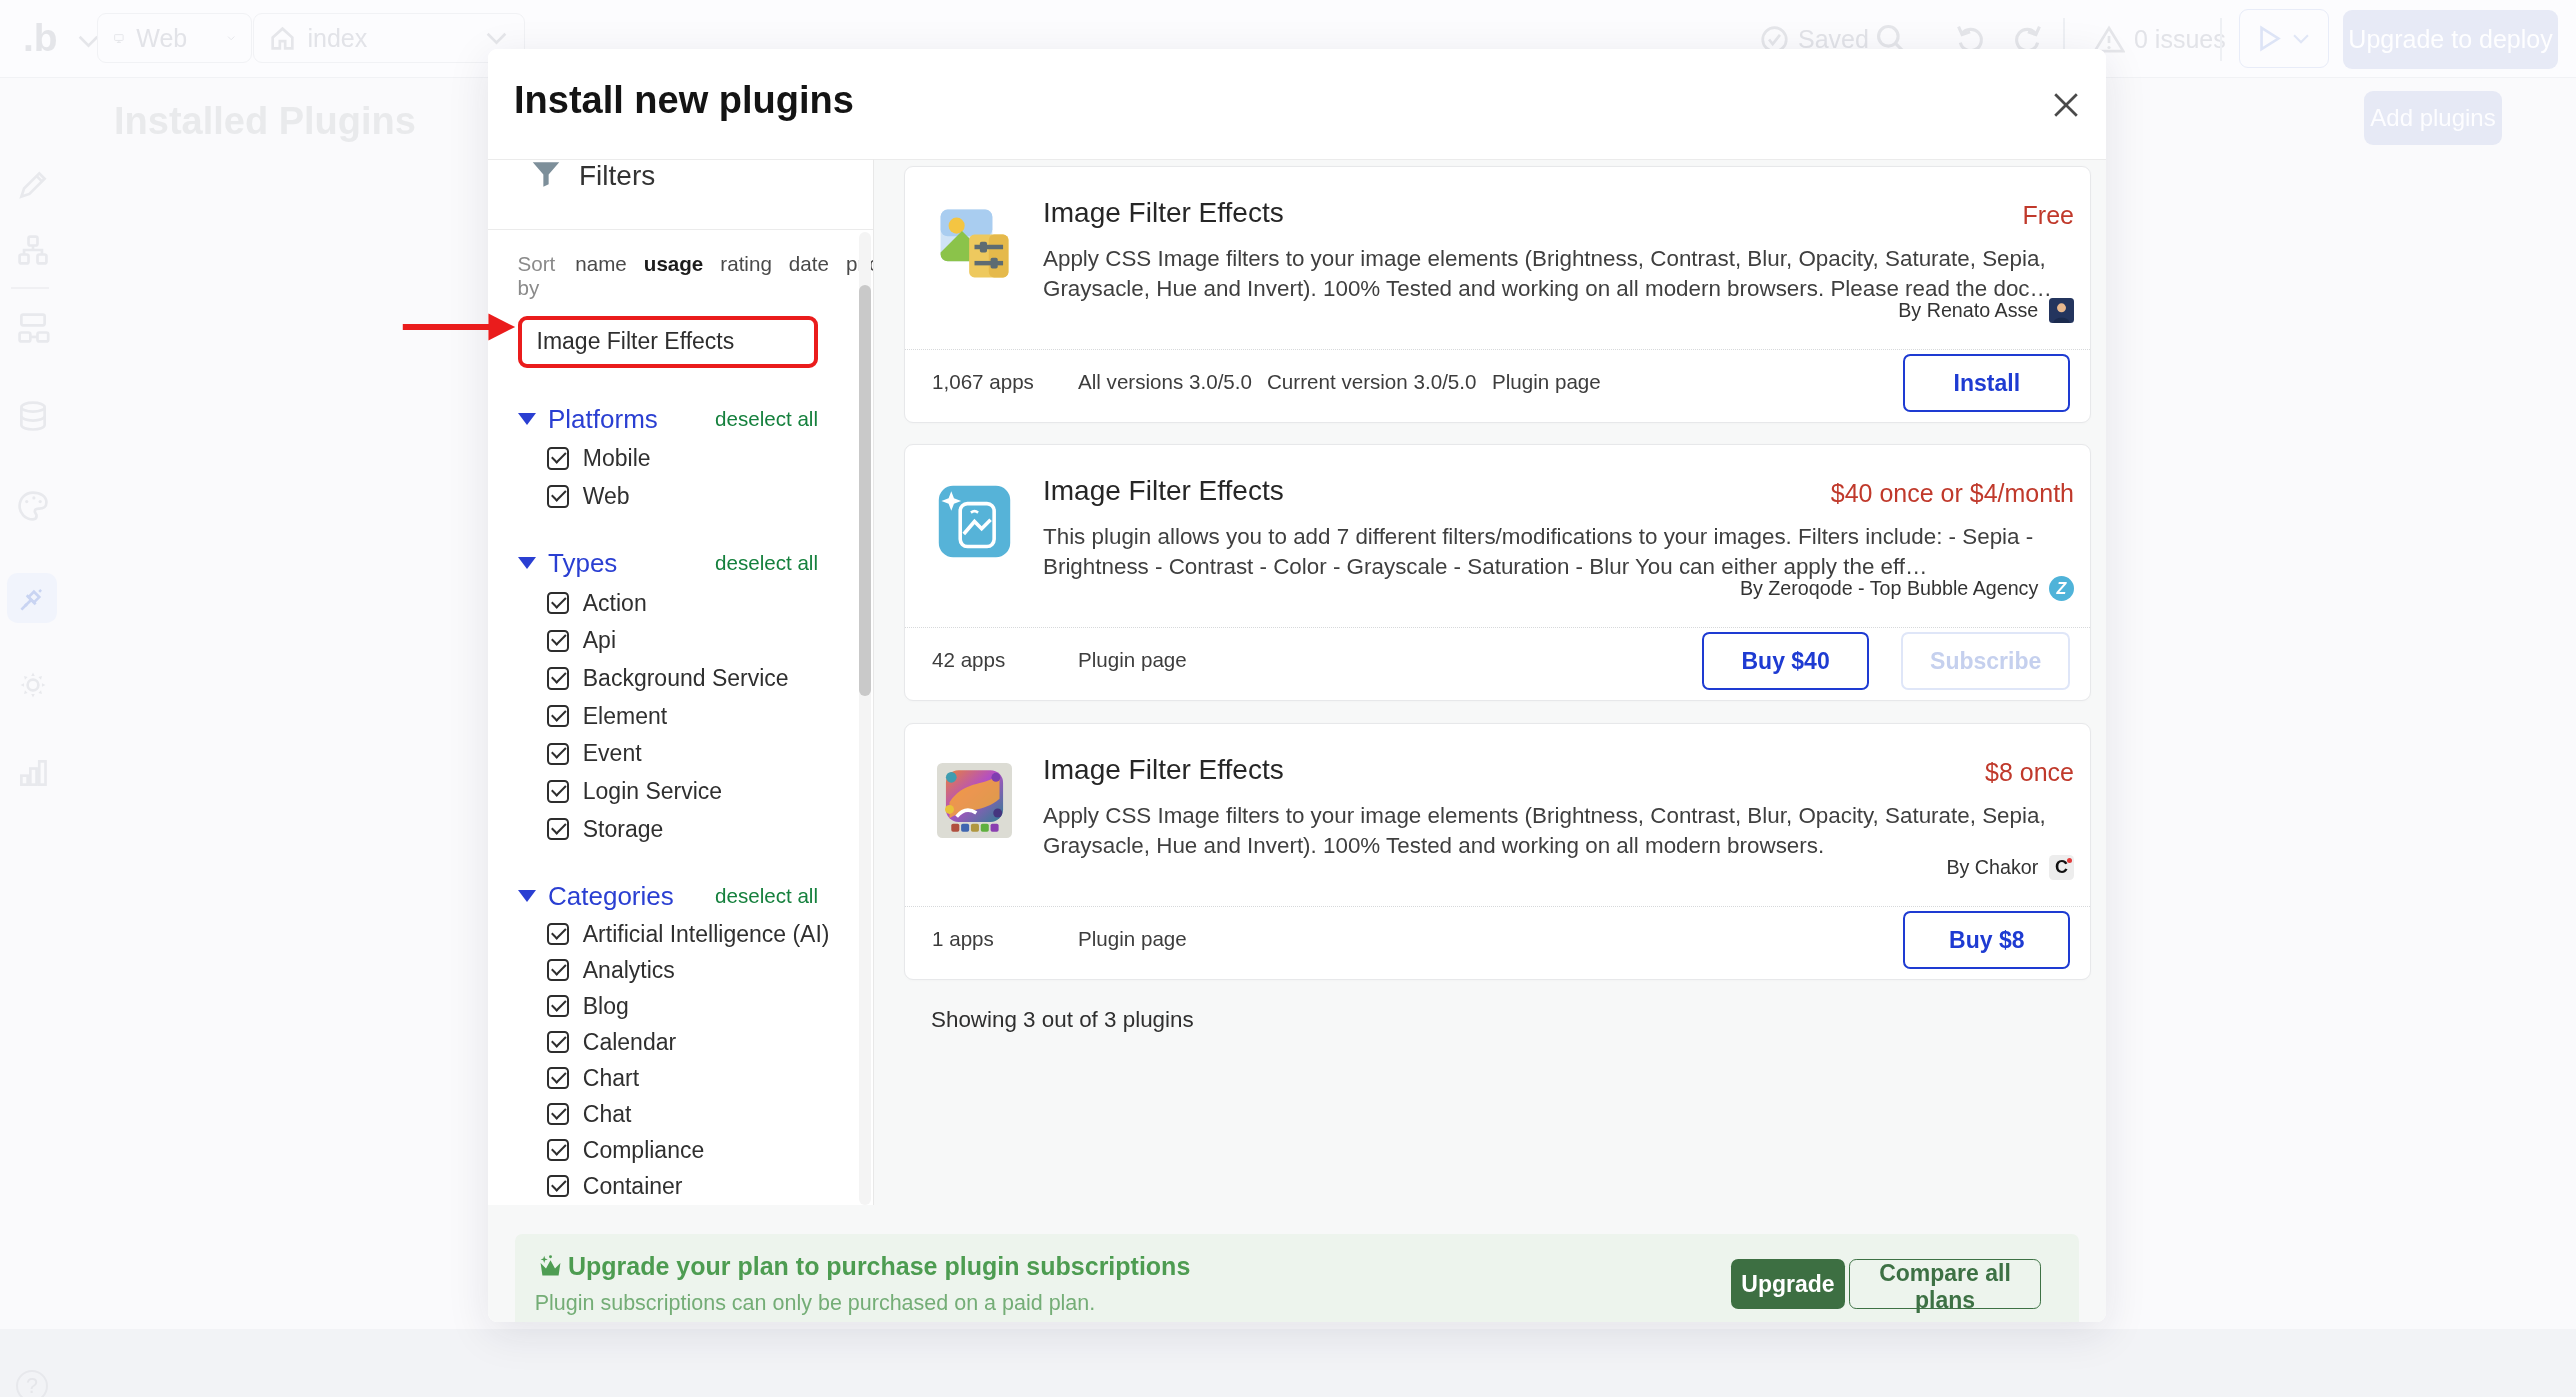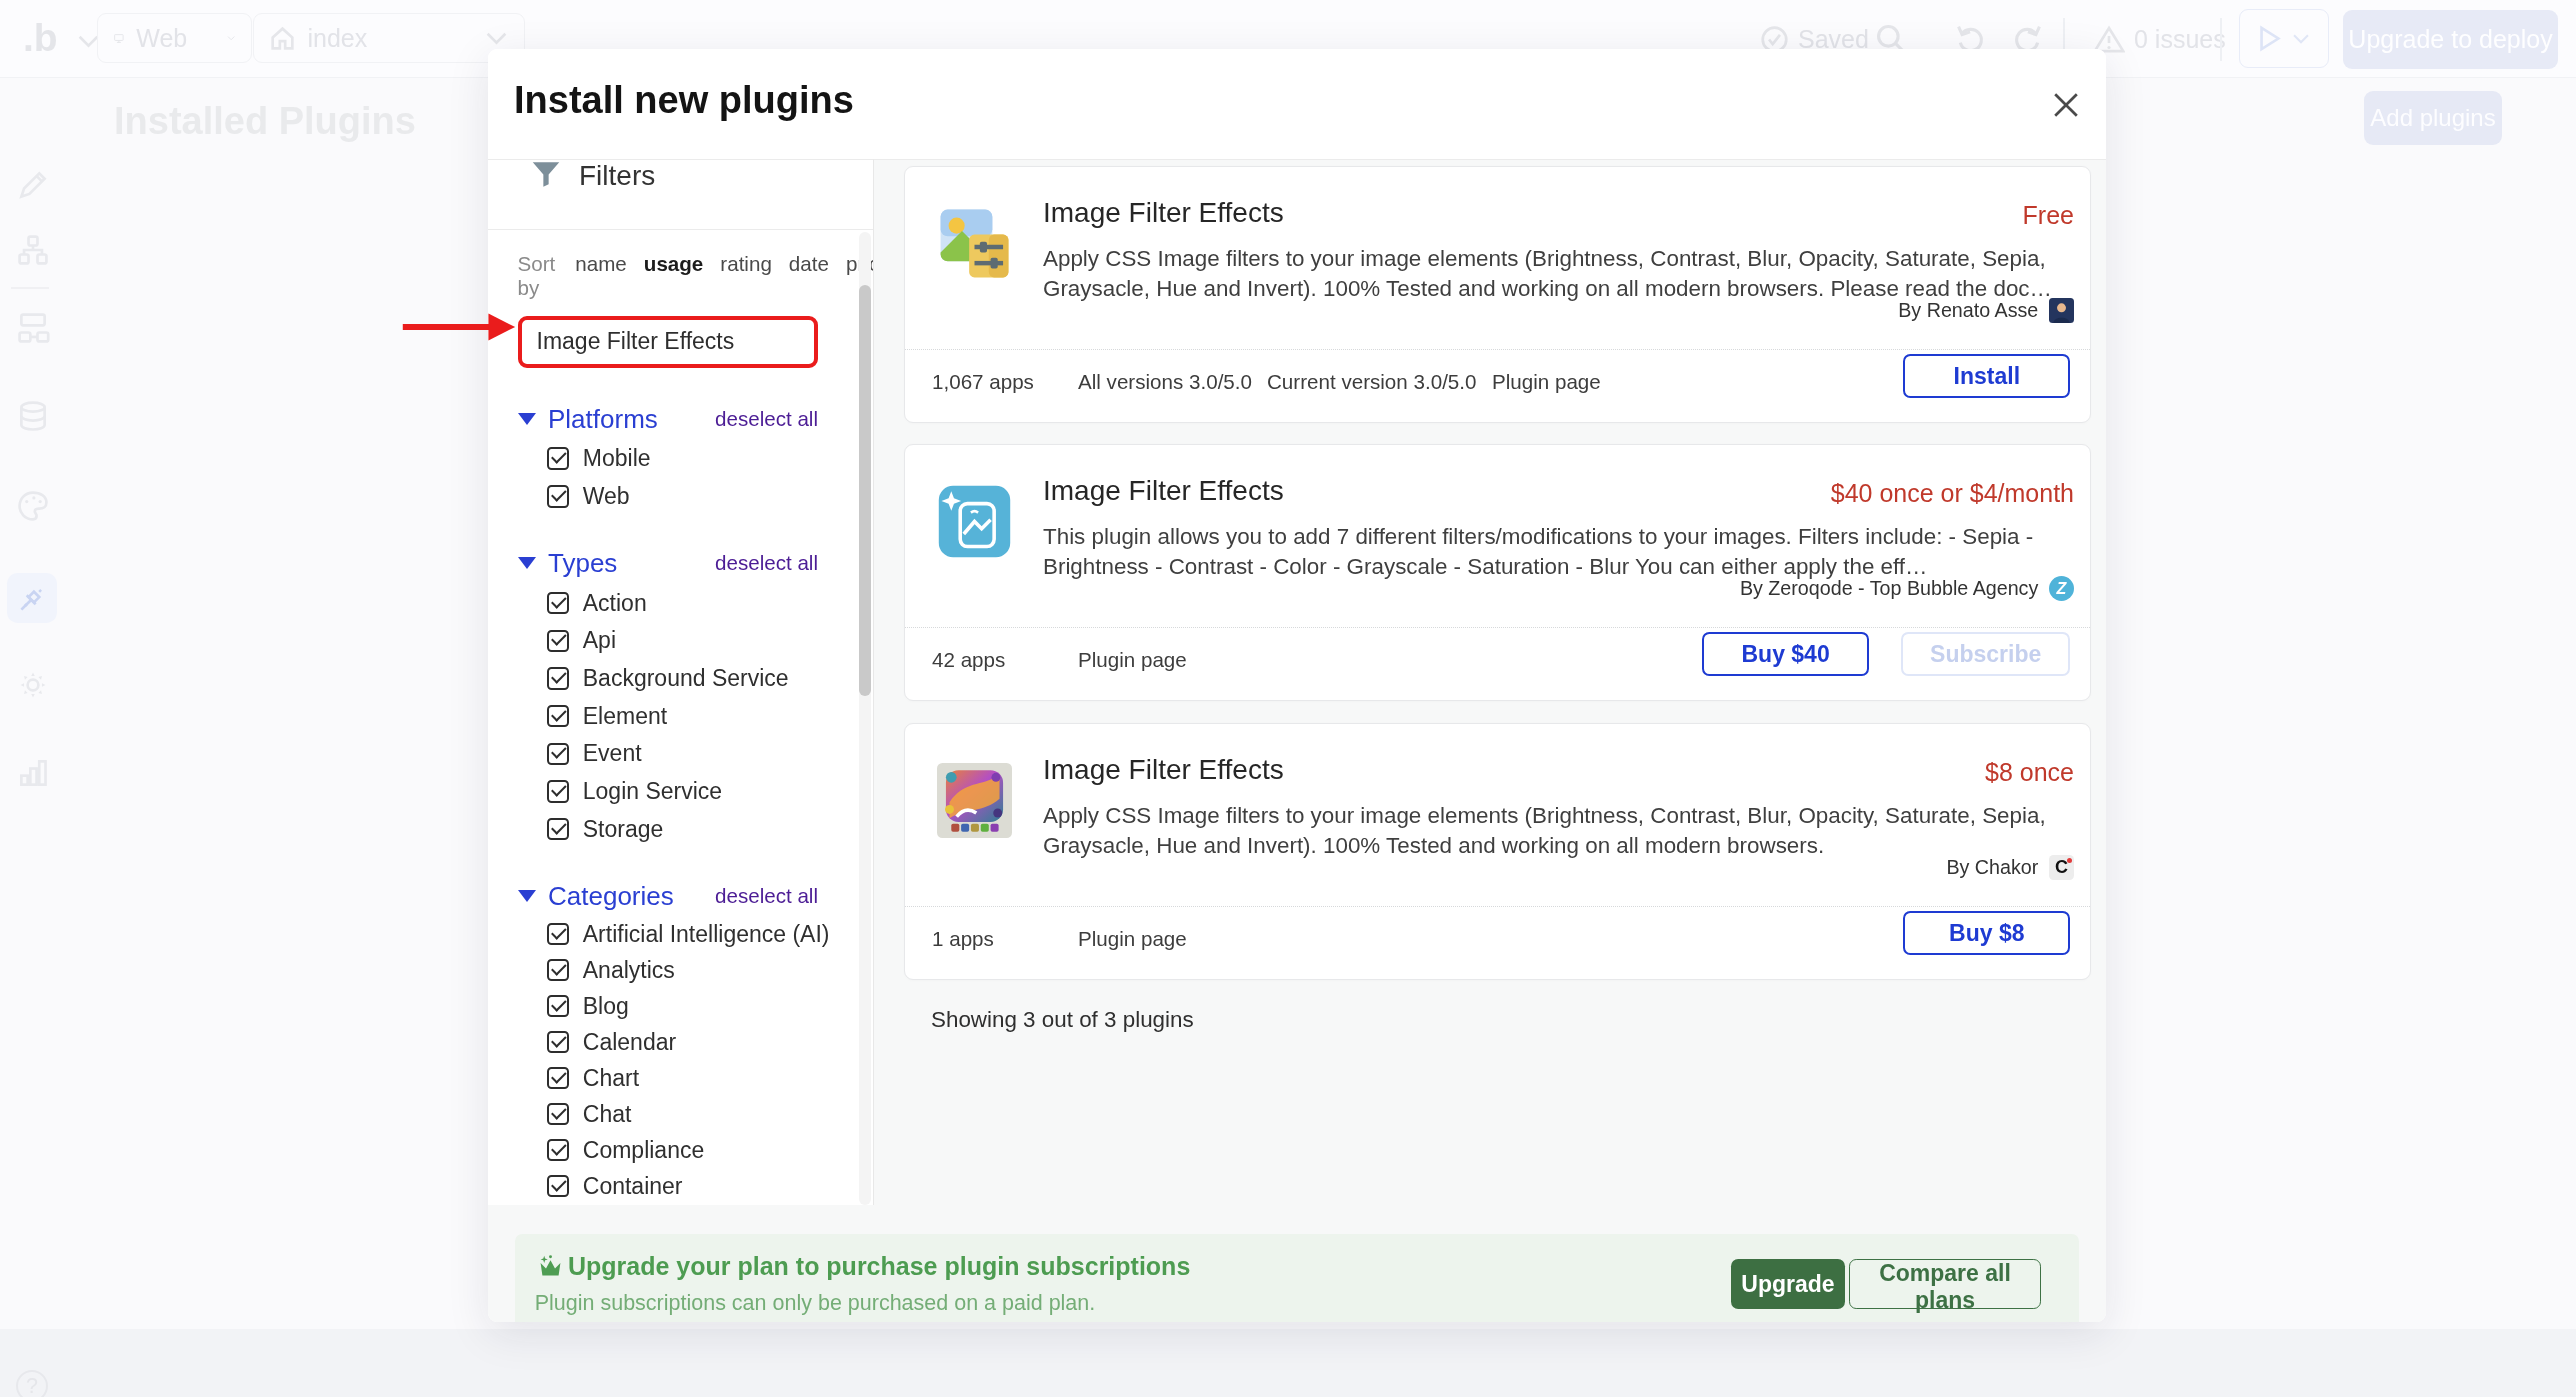--- a/index.html
+++ b/index.html
@@ -42,21 +42,21 @@
   .sort-row { display:flex; align-items:baseline; gap:17px; font-size:20.6px; color:#4a4a4a; }
   .sort-label { color:#8a8a8a; margin-right:3px; }
   .sort-opt.active { font-weight:bold; color:#1d1d1d; }
   .search-wrap { margin-top:16px; }
   .search-input { width:100%; height:52px; border:4.5px solid #ea1c1c; border-radius:9px; font-size:23px; color:#2e2e2e; padding:0 15px; font-family:"Liberation Sans", sans-serif; outline:none; background:#fff; }
   .grp { margin-top:36px; }
   .grp.tight { margin-top:38px; }
   .grp-head { display:flex; align-items:center; justify-content:space-between; }
   .grp-name { display:flex; align-items:center; gap:12.5px; font-size:26px; color:#2a3fd2; }
   .tri { width:0; height:0; border-left:9.8px solid transparent; border-right:9.8px solid transparent; border-top:12.5px solid #2a3fd2; }
-  .deselect { font-size:20.6px; color:#4c1d95; }
+  .deselect { font-size:20.6px; color:#15803d; }
   .chk-row { display:flex; align-items:center; gap:13.4px; margin-top:10.7px; padding-left:29.5px; height:27px; }
   .grp .chk-row:first-of-type { margin-top:14.3px; }
   .cat .chk-row { margin-top:9px; }
   .chk { width:22.4px; height:22.4px; border:2.7px solid #2d2d2d; border-radius:4.5px; position:relative; flex:0 0 auto; }
   .chk::after { content:""; position:absolute; left:2.7px; top:2.7px; width:11.6px; height:6.3px; border-left:2.7px solid #2d2d2d; border-bottom:2.7px solid #2d2d2d; transform:rotate(-45deg); }
   .chk-label { font-size:23px; color:#2f2f2f; white-space:nowrap; }
   .sb-scroll-track { position:absolute; right:1.8px; top:72px; width:12.5px; bottom:0; background:#f4f4f4; border-radius:6.3px; }
   .sb-scroll-thumb { position:absolute; right:1.8px; top:125px; width:12.5px; height:411px; background:#c9c9c9; border-radius:6.3px; }
 
   
@@ -65,21 +65,21 @@
   .card1 { top:6.3px; } .card2 { top:284px; } .card3 { top:563px; }
   .plug-icon { position:absolute; left:32px; top:39px; width:75px; height:75px; }
   .card-title { position:absolute; left:138px; top:30px; font-size:28px; color:#262626; }
   .card-price { position:absolute; right:16px; top:34px; font-size:25px; color:#c0392b; }
   .card-desc { position:absolute; left:138px; top:77px; width:1038px; font-size:22.4px; line-height:29.5px; color:#3f3f3f; }
   .author-row { position:absolute; right:16px; top:131px; display:flex; align-items:center; gap:10.7px; font-size:19.7px; color:#333; }
   .card-divider { position:absolute; left:0; right:0; top:182px; border-top:1.8px dotted #d7d9db; }
   .stats-row { position:absolute; left:27px; top:203px; display:flex; font-size:20.6px; color:#3d3d3d; }
   .st-c1 { width:146px; } .st-c2 { width:189px; } .st-c3 { width:225px; }
   .btn-row { position:absolute; right:19.7px; top:187px; display:flex; gap:32px; }
-  .btn-blue { min-width:167px; height:44px; border:2.7px solid #1e3bd2; border-radius:7.2px; background:#fff; color:#1e3bd2; font-size:23px; font-weight:bold; display:flex; align-items:center; justify-content:center; padding:0 27px; cursor:pointer; font-family:"Liberation Sans", sans-serif; }
+  .btn-blue { min-width:167px; height:58px; border:2.7px solid #1e3bd2; border-radius:7.2px; background:#fff; color:#1e3bd2; font-size:23px; font-weight:bold; display:flex; align-items:center; justify-content:center; padding:0 27px; cursor:pointer; font-family:"Liberation Sans", sans-serif; }
   .btn-blue.disabled { border-color:#dfe6f8; color:#c5d0ee; cursor:default; }
   .showing { position:absolute; left:57px; top:847px; font-size:22.4px; color:#2f2f2f; }
 
   
   .modal-footer { position:absolute; left:0; top:1156px; right:0; height:166px; background:#f7f8f8; }
   .green-box { position:absolute; left:27px; top:29px; width:1564px; height:116px; background:#edf4ed; border-radius:7.2px; }
   .gb-head { position:absolute; left:53px; top:18px; font-size:25px; font-weight:bold; color:#4d9c51; }
   .gb-sub { position:absolute; left:19.7px; top:57px; font-size:21.5px; color:#74ad76; }
   .gb-crown { position:absolute; left:21.5px; top:19.7px; width:27px; height:27px; }
   .btn-upgrade { position:absolute; left:1216px; top:25px; width:114px; height:50px; background:#3d6f42; border:none; border-radius:7.2px; color:#fff; font-size:23px; font-weight:bold; cursor:pointer; font-family:"Liberation Sans", sans-serif; }

